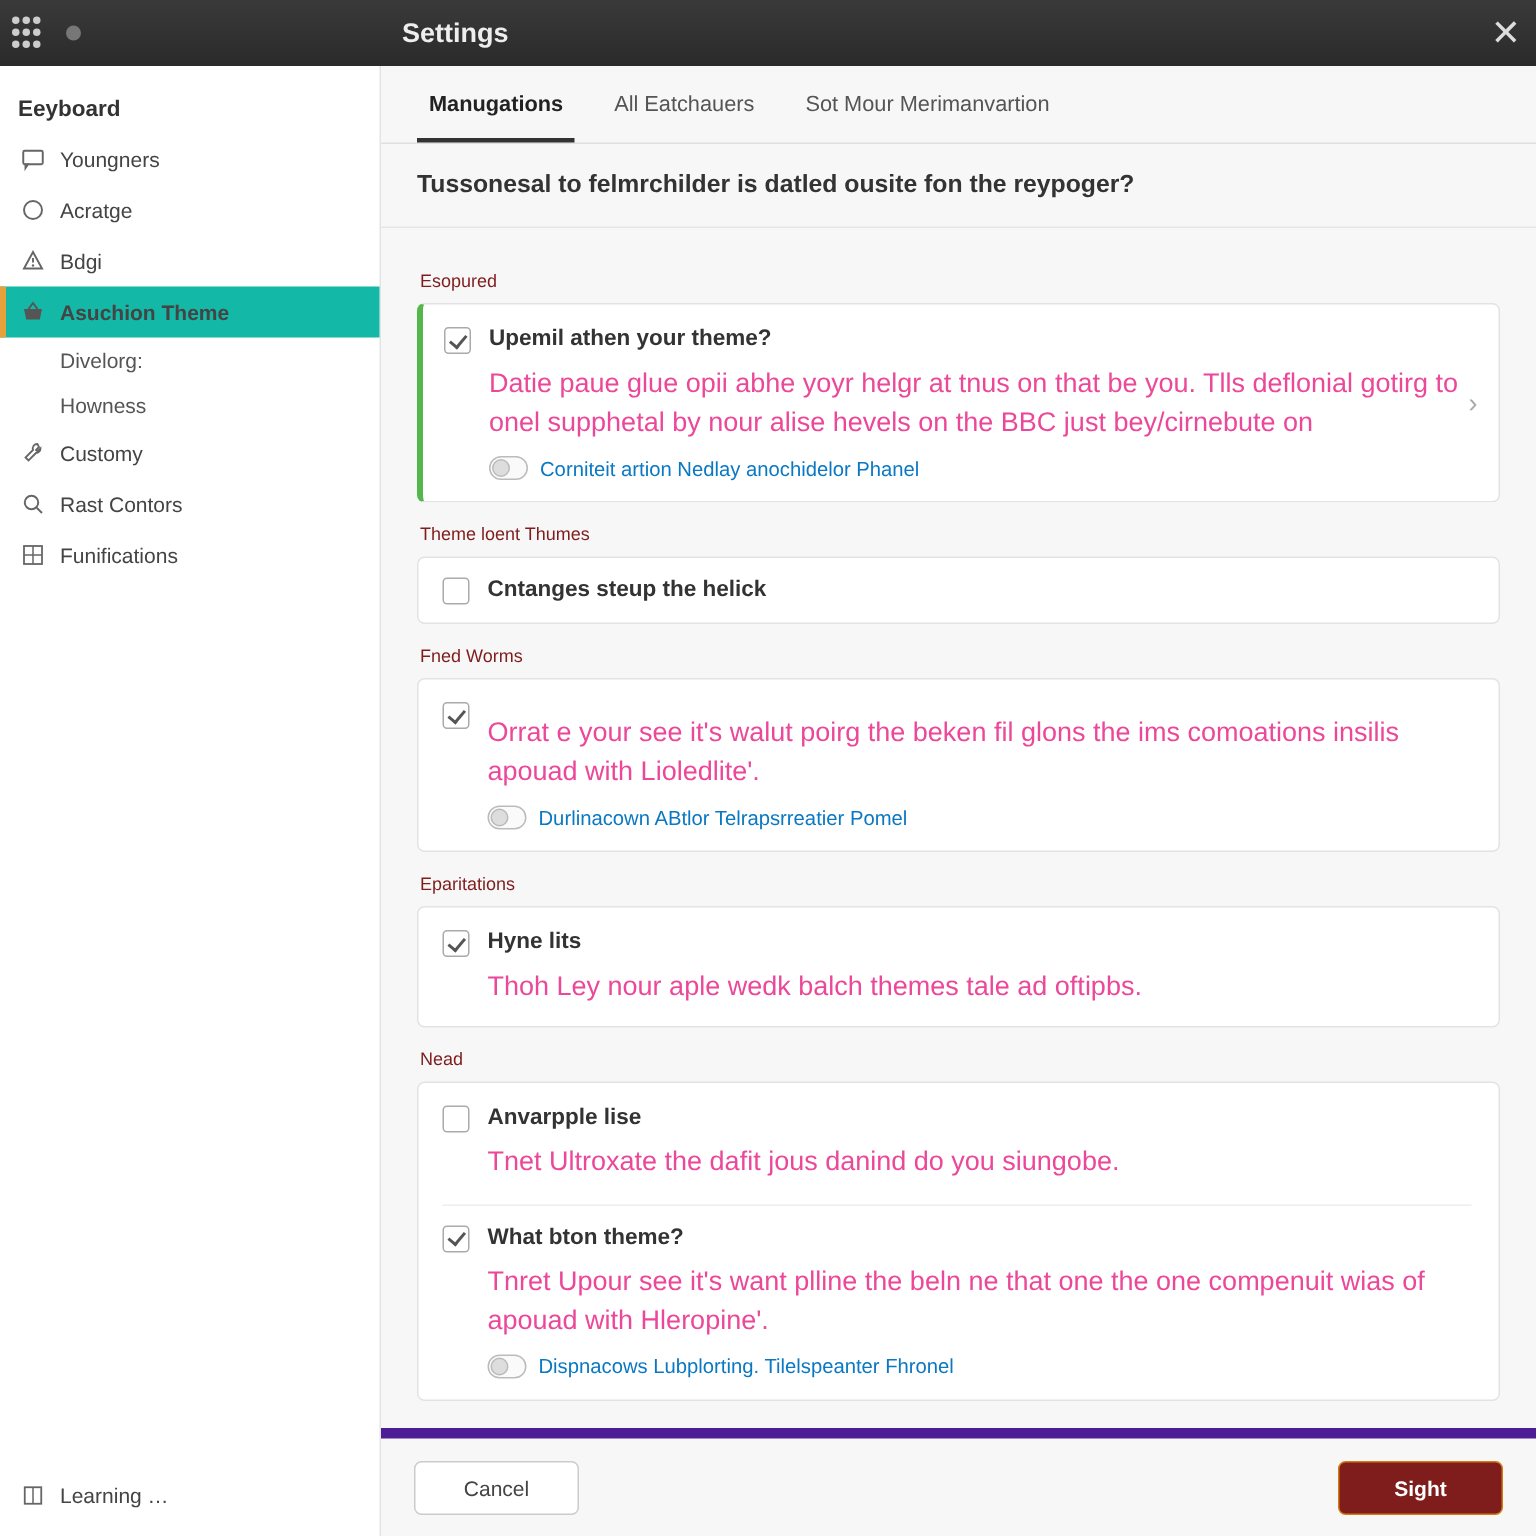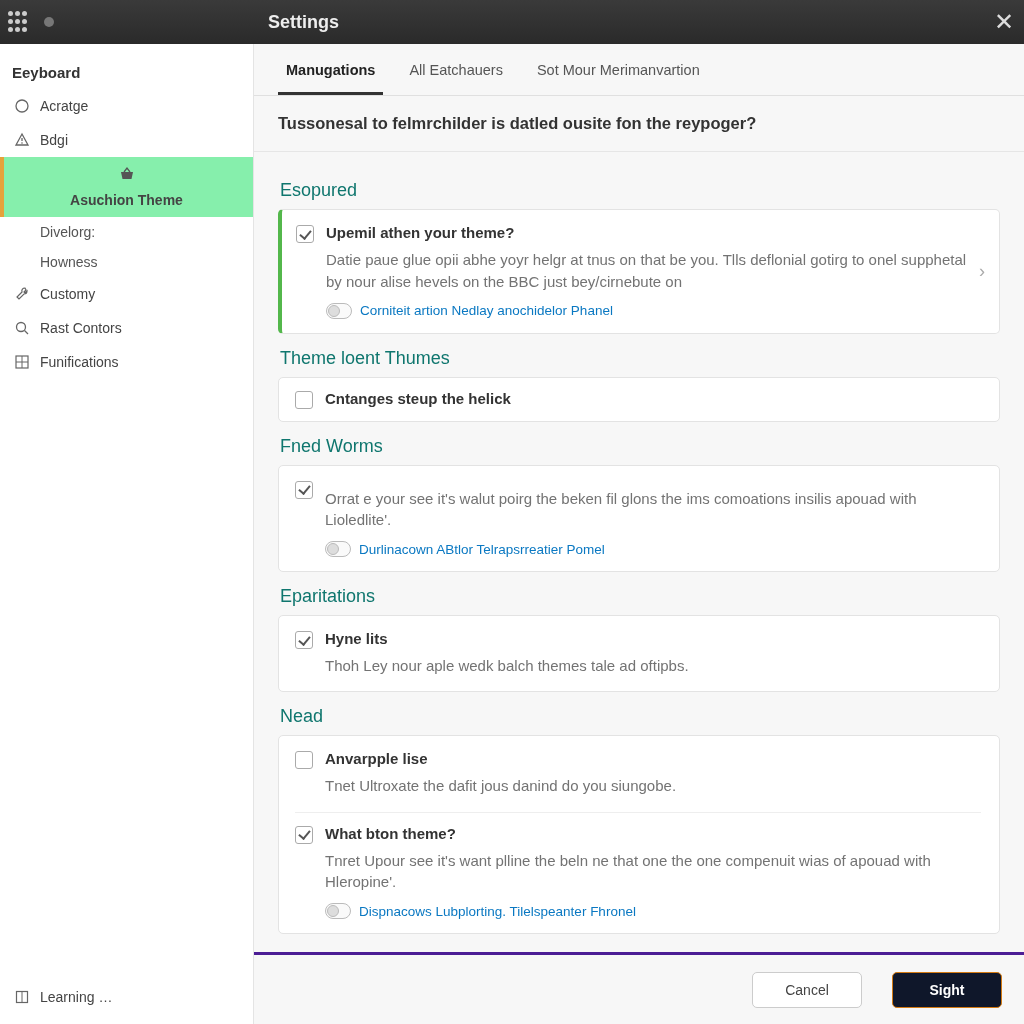--- a/index.html
+++ b/index.html
@@ -12,47 +12,47 @@
   .titlebar .title { font-size:18px; font-weight:600; margin-left:200px; position:absolute; left:244px; transform:translateX(0);}
   .titlebar .title { position:static; margin-left:0;}
   .titlebar .spacer-left{ width:244px; display:flex; align-items:center;}
   .titlebar .close { margin-left:auto; margin-right:10px; font-size:24px; color:#ddd; cursor:pointer;}
   
   .body { display:flex; height: calc(1024px - 44px); }
   .sidebar { width: 254px; background:#fff; border-right:1px solid #e4e4e4; padding-top:12px;}
   .sidebar .hdr { font-weight:700; font-size:15px; padding:8px 12px;}
   .side-item { display:flex; align-items:center; gap:10px; padding:9px 14px; color:#444; cursor:pointer;}
   .side-item .ico{ width:16px;height:16px; display:flex;align-items:center;justify-content:center; color:#666;}
-  .side-item.active{ background:#86efac; border-left:4px solid #e5a23a; padding-left:10px; font-weight:600;flex-direction:column;}
+  .side-item.active{ background:#14b8a6; border-left:4px solid #e5a23a; padding-left:10px; font-weight:600;}
   .side-sub{ padding:7px 14px 7px 40px; color:#555; cursor:pointer;}
   .sidebar .bottom{ position:absolute; bottom:10px; left:0; width:222px;}
   .main { flex:1; display:flex; flex-direction:column; background:#f7f7f7; position:relative;}
   .tabs { display:flex; gap:18px; padding:0 24px; border-bottom:1px solid #e0e0e0; background:#f7f7f7;}
   .tab { padding:18px 8px 14px; color:#555; cursor:pointer; font-size:14.5px;}
   .tab.active{ color:#222; font-weight:600; border-bottom:3px solid #333;}
   .banner{ padding:18px 24px; font-size:16.5px; font-weight:700; color:#333; border-bottom:1px solid #e6e6e6;}
   .scroll{ flex:1; overflow-y:auto; padding:14px 24px 80px;}
-  .sec-label{ font-size:18px; color:#0f766e; margin:14px 2px 8px;}
+  .sec-label{ font-size:12px; color:#7f1d1d; margin:14px 2px 8px;}
   .card{ background:#fff; border:1px solid #e3e3e3; border-radius:5px; padding:14px 18px 14px 16px; position:relative;}
   .card.accent{ border-left:4px solid #53b74b; padding-left:14px;}
   .opt{ display:flex; align-items:flex-start; gap:12px;}
   .chk{ width:18px;height:18px;border:1.5px solid #aaa;border-radius:3px;background:#fff;display:flex;align-items:center;justify-content:center;flex-shrink:0;margin-top:1px;cursor:pointer;}
   .chk.on::after{ content:"";width:5px;height:9px;border:solid #555;border-width:0 2px 2px 0;transform:rotate(40deg);margin-top:-2px;}
   .opt-title{ font-weight:700; font-size:15px;}
-  .opt-desc{ color:#737373; font-size:15px; margin-top:8px; line-height:1.45;}
+  .opt-desc{ color:#ec4899; font-size:18px; margin-top:8px; line-height:1.45;}
   .action-row{ display:flex; align-items:center; gap:8px; margin-top:10px;}
   .toggle-pill{ width:26px;height:16px;border:1px solid #bbb;border-radius:10px;display:flex;align-items:center;padding:1px;background:#fafafa;}
   .toggle-pill span{width:12px;height:12px;border-radius:50%;background:#ddd;border:1px solid #bbb;}
   .link{ color:#0a78c2; font-size:13.5px; cursor:pointer;}
   .card .chev{ position:absolute; right:14px; top:50%; transform:translateY(-50%); color:#aaa; font-size:18px;}
   .card.slim{ padding:12px 16px;}
   .card .inner-row{ margin-top:15px; border-top:1px solid #eee; padding-top:12px;}
-  .footer{ position:absolute; bottom:0; left:0; right:0; height:72px; border-top:3px solid #4c1d95; background:#f7f7f7; display:flex; align-items:center; justify-content:flex-end; gap:30px; padding:0 22px;}
+  .footer{ position:absolute; bottom:0; left:0; right:0; height:72px; border-top:7px solid #4c1d95; background:#f7f7f7; display:flex; align-items:center; justify-content:space-between; gap:20px; padding:0 22px;}
   .btn{ min-width:110px; height:36px; border-radius:5px; border:1px solid #ccc; background:#fff; color:#444; font-size:14px; cursor:pointer;}
-  .btn.primary{ background:#0f172a; border-color:#d47a12; color:#fff; font-weight:600;}
+  .btn.primary{ background:#7f1d1d; border-color:#d47a12; color:#fff; font-weight:600;}
   svg{display:block;}
 </style>
 </head>
 <body>
 
 <div class="titlebar">
   <div class="spacer-left">
     <div class="logo">
       <span></span>
         <span></span>
@@ -67,20 +67,29 @@
     <div class="dot"></div>
   </div>
   <div class="title">Settings</div>
   <div class="close">✕</div>
 </div>
 
 <div class="body">
   <div class="sidebar">
     <div class="hdr">Eeyboard</div>
 
+    <div class="side-item">
+      <span class="ico">
+          <svg width="16" height="16" viewBox="0 0 16 16">
+            <rect x="1.5" y="2.5" width="13" height="9" rx="1" fill="none" stroke="#666" stroke-width="1.3"></rect>
+            <path d="M5 11l-2 3v-3" fill="none" stroke="#666" stroke-width="1.3"></path>
+          </svg>
+        </span>
+      <span>Youngners</span>
+    </div>
     <div class="side-item">
       <span class="ico">
           <svg width="16" height="16">
             <circle cx="8" cy="8" r="6" fill="none" stroke="#666" stroke-width="1.3"></circle>
           </svg>
         </span>
       <span>Acratge</span>
     </div>
     <div class="side-item">
       <span class="ico">

